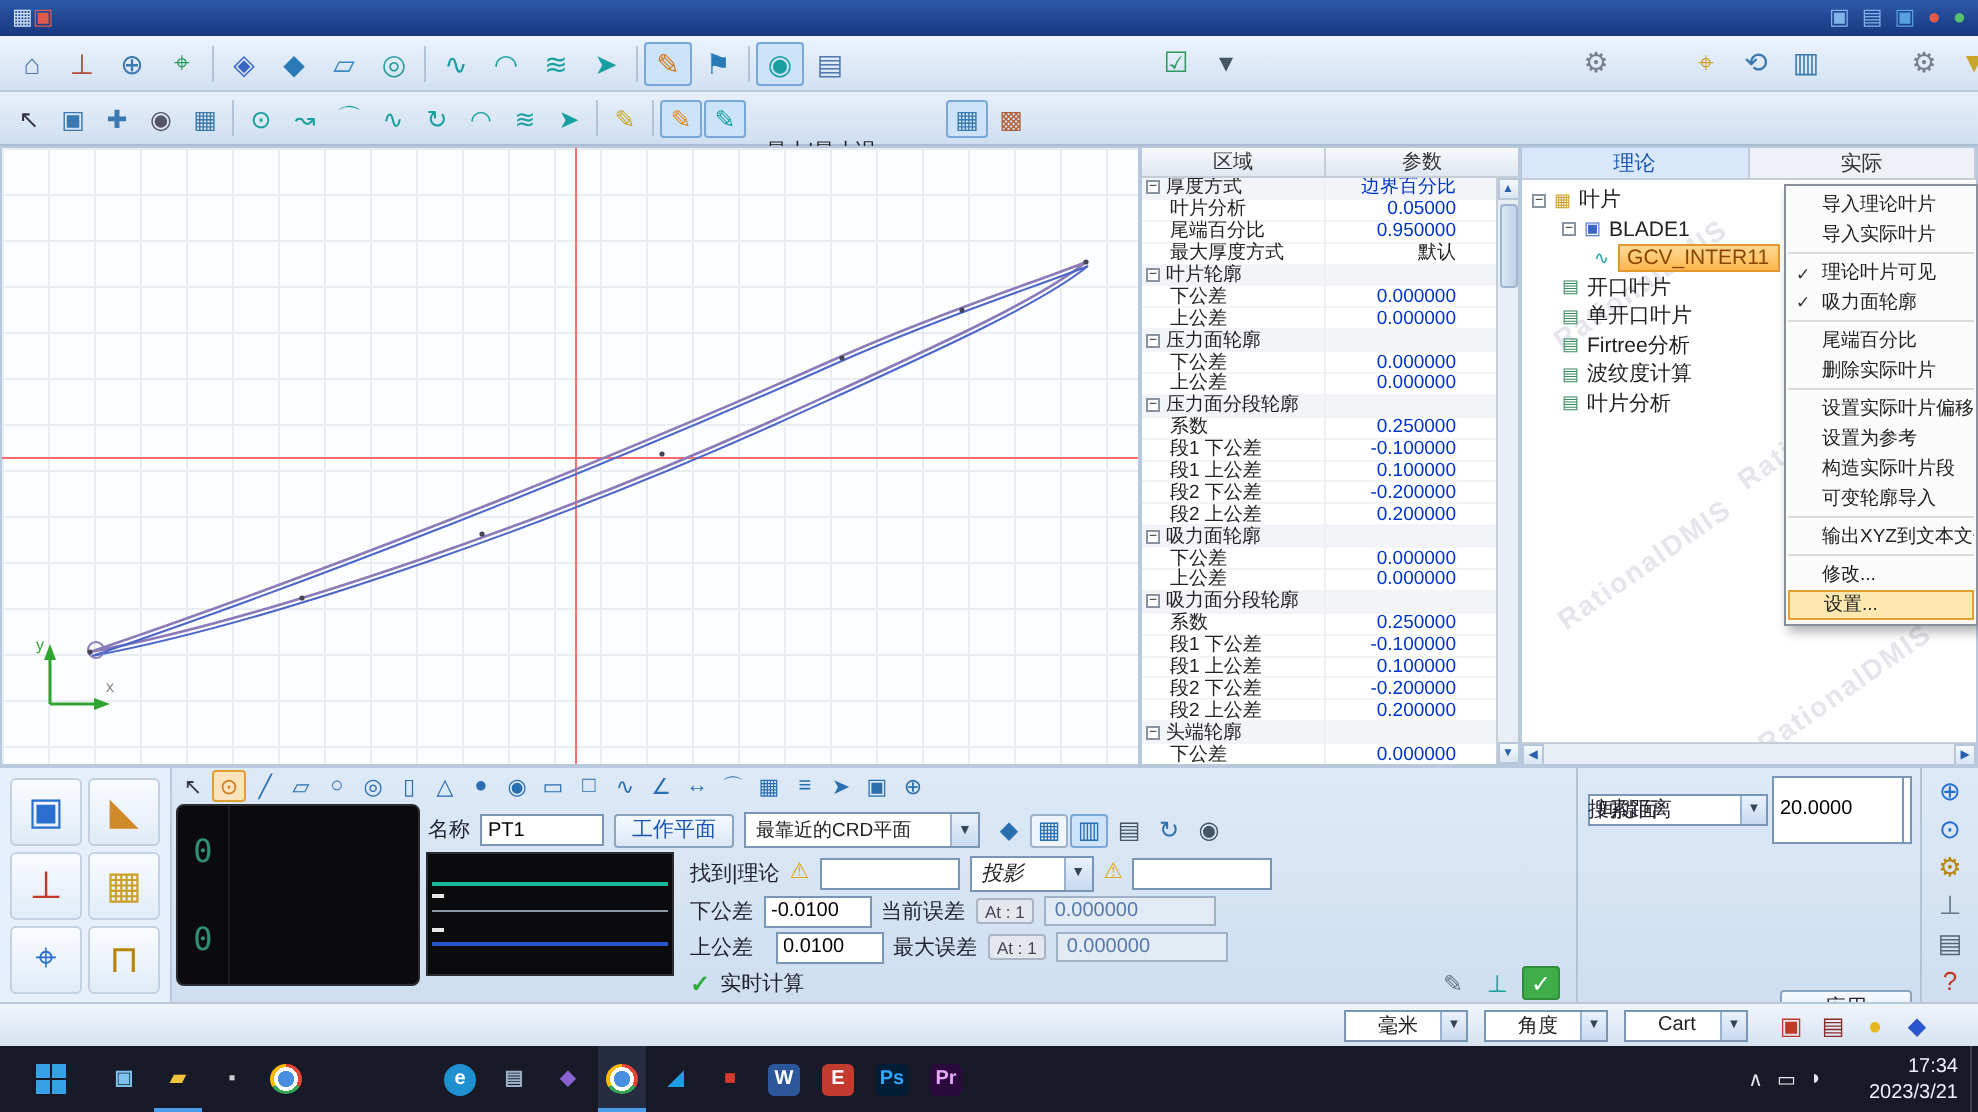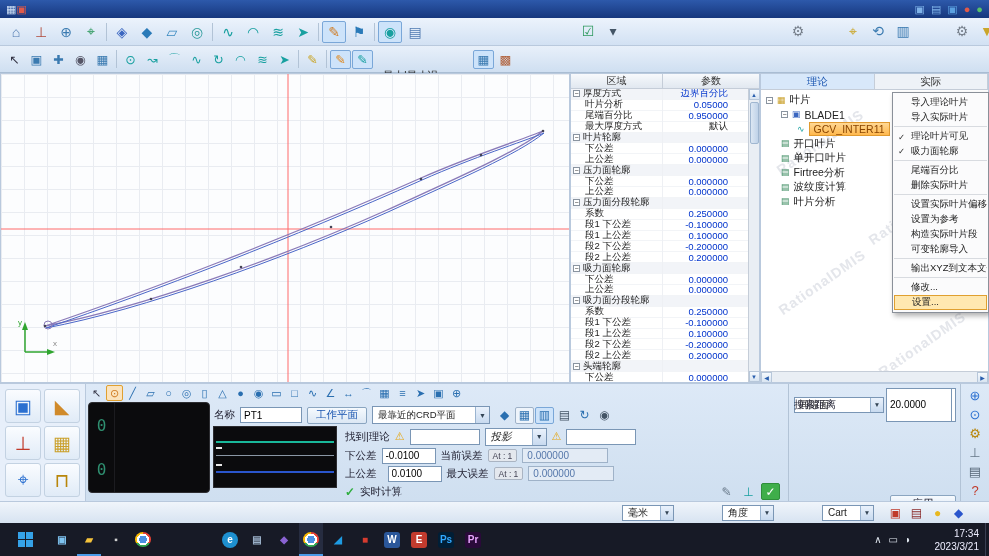--- a/index.html
+++ b/index.html
@@ -109,21 +109,21 @@
   .pp-row .pp-dd{display:none;}
   .pp-row.dd .pp-dd{display:flex;}
   #applybtn{position:absolute;left:100px;top:99px;width:66px;height:18px;background:linear-gradient(#f6fafe,#d6e3f2);border:1px solid #8aa5c0;border-radius:2px;font-size:10.5px;display:flex;align-items:center;justify-content:center;color:#223;}
   #rightstrip{position:absolute;left:962px;top:2px;width:26px;display:flex;flex-direction:column;gap:1px;align-items:center;}
   .rs-icon{width:21px;height:18px;display:flex;align-items:center;justify-content:center;font-size:13px;}
   #bdiv1{position:absolute;left:788px;top:0;bottom:0;width:1px;background:#b2c3d6;}
   #bdiv2{position:absolute;left:960px;top:0;bottom:0;width:1px;background:#b2c3d6;}
 
   
   #statusbar{position:absolute;top:501px;left:0;width:989px;height:22px;background:linear-gradient(#f0f5fb,#d7e3f1);border-top:1px solid #b9c9dd;display:flex;align-items:center;justify-content:flex-end;gap:7px;padding-right:22px;}
-  .scombo{width:52px;height:16px;border:1px solid #7a96b5;background:#fff;display:flex;align-items:center;justify-content:space-between;font-size:10px;padding-left:5px;margin-left:40px;}
+  .scombo{width:62px;height:16px;border:1px solid #7a96b5;background:#fff;display:flex;align-items:center;justify-content:space-between;font-size:10px;padding-left:16px;}
   .scombo .arr{width:13px;height:14px;background:linear-gradient(#eaf2fc,#c8daef);border-left:1px solid #9ab4d0;font-size:6.5px;display:flex;align-items:center;justify-content:center;color:#345;}
   .st-icon{width:17px;height:17px;display:flex;align-items:center;justify-content:center;font-size:12px;}
 
   
   #taskbar{position:absolute;top:523px;left:0;width:989px;height:33px;background:#171a26;color:#dfe6ee;}
   #start{position:absolute;left:6px;top:0;width:38px;height:33px;display:flex;align-items:center;justify-content:center;}
   .winlogo{display:grid;grid-template-columns:7px 7px;gap:1px;}
   .winlogo i{width:7px;height:7px;background:#35a2e8;display:block;}
   #tbicons{position:absolute;left:50px;top:0;height:33px;display:flex;align-items:center;gap:3px;}
   .tb-icon{width:24px;height:33px;display:flex;align-items:center;justify-content:center;font-size:12px;position:relative;}

